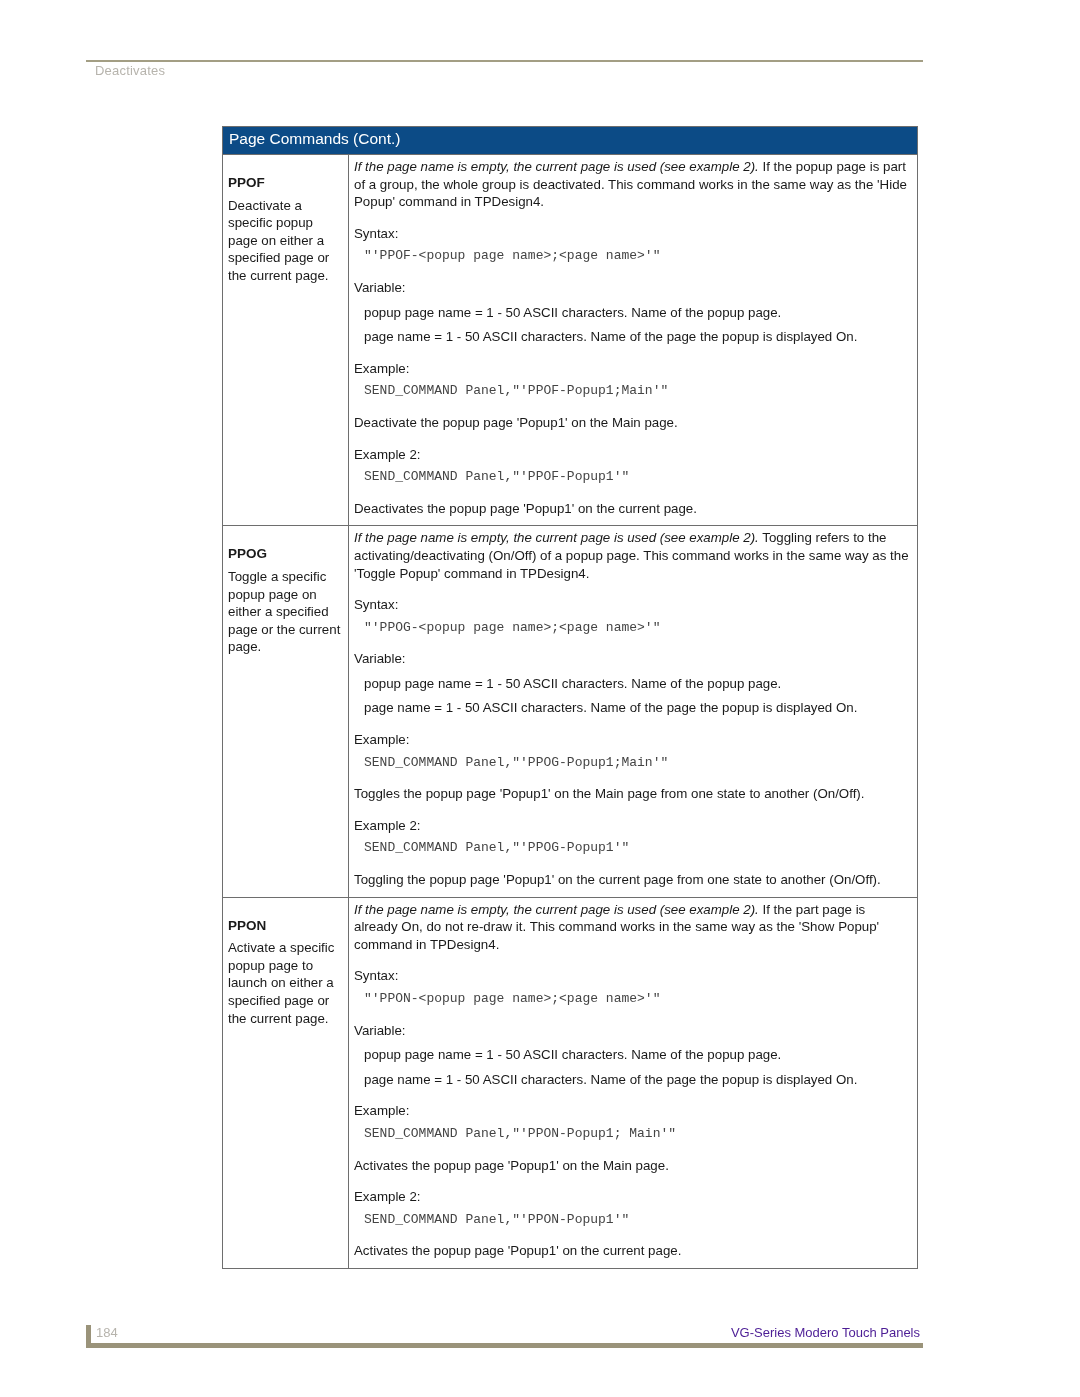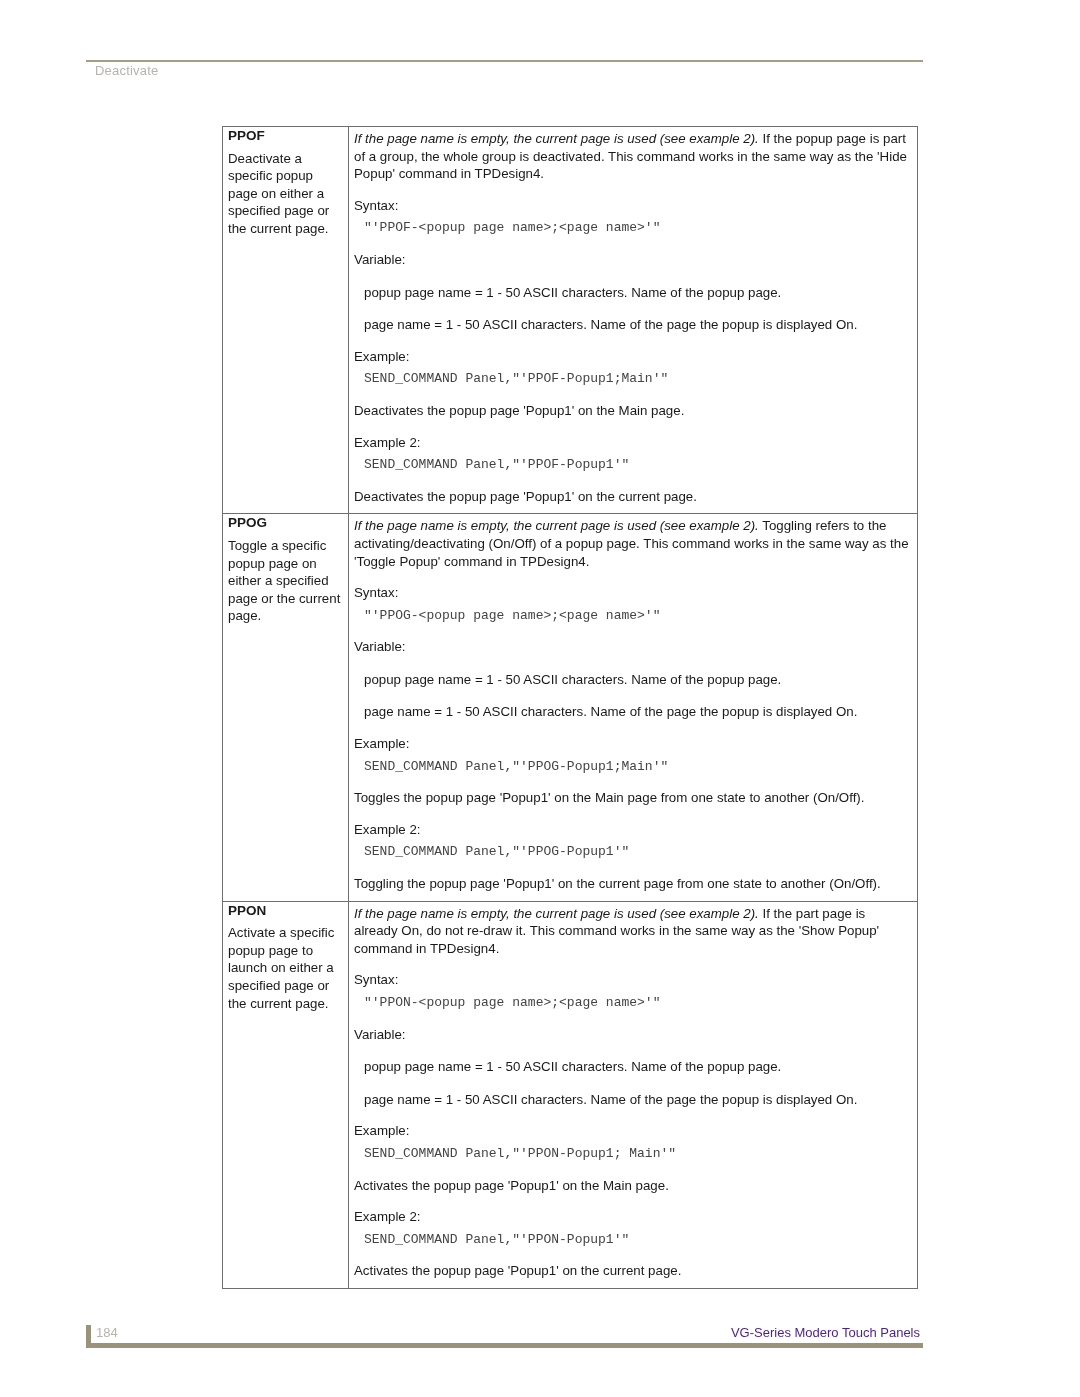--- a/index.html
+++ b/index.html
@@ -3,57 +3,60 @@
 <meta charset="utf-8">
 <style>
   html, body { margin:0; padding:0; background:#ffffff; }
   body { width:1080px; height:1397px; position:relative; overflow:hidden;
          font-family:"Liberation Sans", sans-serif; color:#1a1a1a; }
   .top-rule { position:absolute; left:86px; top:60px; width:837px; height:2px; background:#a39e84; }
   .section-label { position:absolute; left:95px; top:63px; font-size:13px; color:#b7b4ad; letter-spacing:0.2px; }
   .cmd-table { position:absolute; left:222px; top:126px; width:696px; border-collapse:collapse; }
   .cmd-table td { vertical-align:top; border:1px solid #6e6e6e; }
   .table-header { background:#0c4b86; color:#ffffff; font-size:15.5px; padding:3px 6px 3px 6px; height:21px; border:1px solid #333; }
-  .col-left { width:115px; padding:0 5px 8px 5px; font-size:13.3px; line-height:17.6px; }
+  .col-left { width:115px; padding:19px 5px 8px 5px; font-size:13.3px; line-height:17.6px; }
   .col-right { padding:3px 5px 8px 5px; font-size:13.3px; line-height:17.6px; }
   .cmd-name { font-weight:bold; font-size:13.5px; margin-bottom:5px; }
   .lead { line-height:17.6px; }
   .lead i { font-style:italic; }
   .line { margin-top:14px; }
   .mono { font-family:"Liberation Mono", monospace; font-size:13px; color:#444; padding-left:10px; margin-top:5px; }
-  .indent { padding-left:10px; margin-top:15px; }
+  .indent { padding-left:10px; margin-top:7px; }
   .bottom-rule { position:absolute; left:86px; top:1343px; width:837px; height:5px; background:#9a937a; }
   .bottom-tick { position:absolute; left:86px; top:1325px; width:5px; height:23px; background:#9a937a; }
   .page-num { position:absolute; left:96px; top:1325px; font-size:13px; color:#b7b4ad;text-align:right; }
   .doc-title { position:absolute; right:160px; top:1325px; font-size:13px; color:#4c1d95; }
 </style>
 </head>
 <body>
 
 <div class="top-rule"></div>
-<div class="section-label">Deactivate</div>
+<div class="section-label">Deactivates</div>
 
 <table class="cmd-table">
   <tbody>
+      <tr>
+        <td colspan="2" class="table-header">Page Commands (Cont.)</td>
+      </tr>
 
   <tr>
     <td class="col-left">
       <div class="cmd-name">PPOF</div>
       <div>Deactivate a specific popup page on either a specified page or the current page.</div>
     </td>
     <td class="col-right">
       <div class="lead"><i>If the page name is empty, the current page is used (see example 2).</i><span> If the popup page is part of a group, the whole group is deactivated. This command works in the same way as the 'Hide Popup' command in TPDesign4.</span></div>
       <div class="line">Syntax:</div>
       <div class="mono">"'PPOF-&lt;popup page name&gt;;&lt;page name&gt;'"</div>
       <div class="line">Variable:</div>
       <div class="indent">popup page name = 1 - 50 ASCII characters. Name of the popup page.</div>
       <div class="indent">page name = 1 - 50 ASCII characters. Name of the page the popup is displayed On.</div>
       <div class="line">Example:</div>
       <div class="mono">SEND_COMMAND Panel,"'PPOF-Popup1;Main'"</div>
-      <div class="line">Deactivates the popup page 'Popup1' on the Main page.</div>
+      <div class="line">Deactivate the popup page 'Popup1' on the Main page.</div>
       <div class="line">Example 2:</div>
       <div class="mono">SEND_COMMAND Panel,"'PPOF-Popup1'"</div>
       <div class="line">Deactivates the popup page 'Popup1' on the current page.</div>
     </td>
   </tr>
 
   <tr>
     <td class="col-left">
       <div class="cmd-name">PPOG</div>
       <div>Toggle a specific popup page on either a specified page or the current page.</div>

